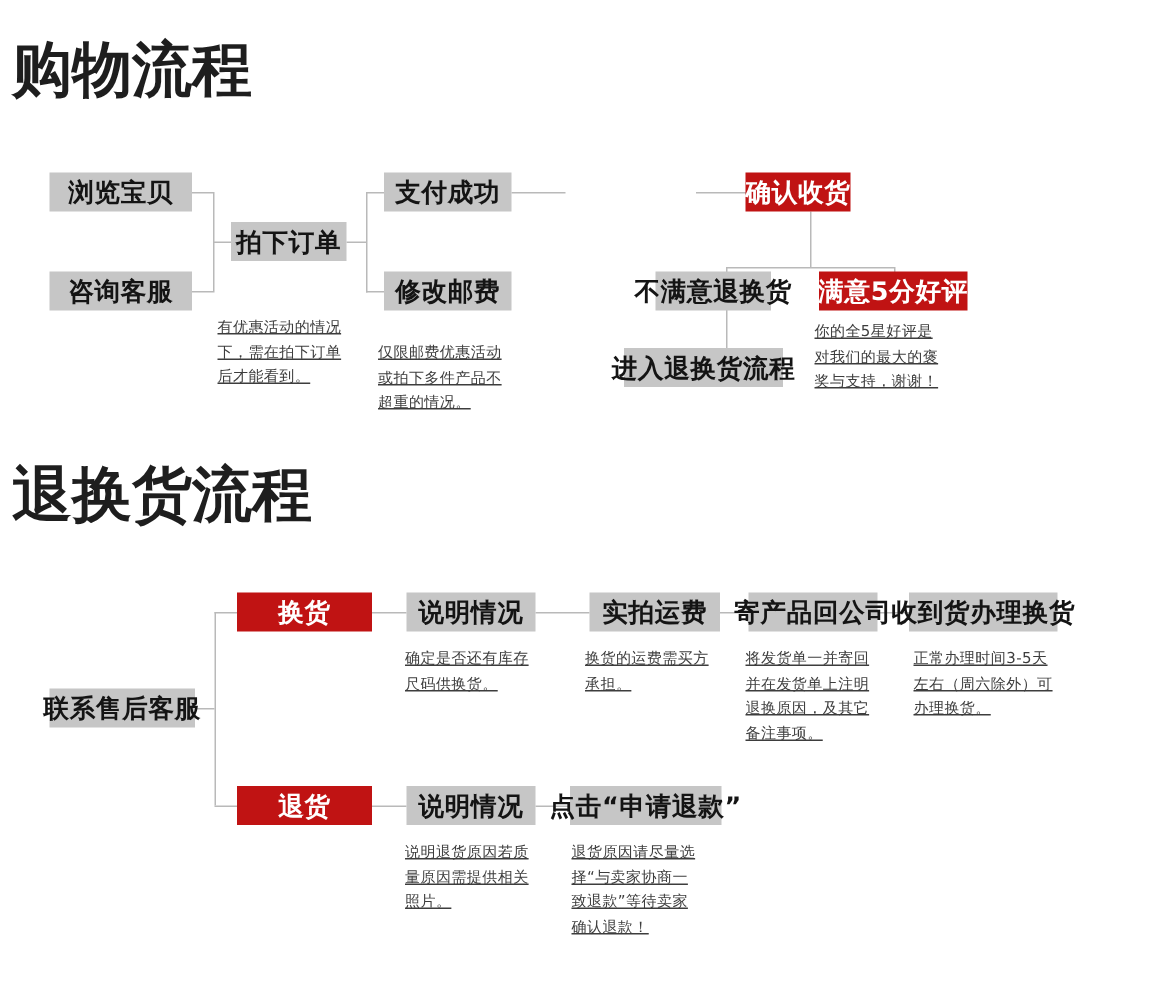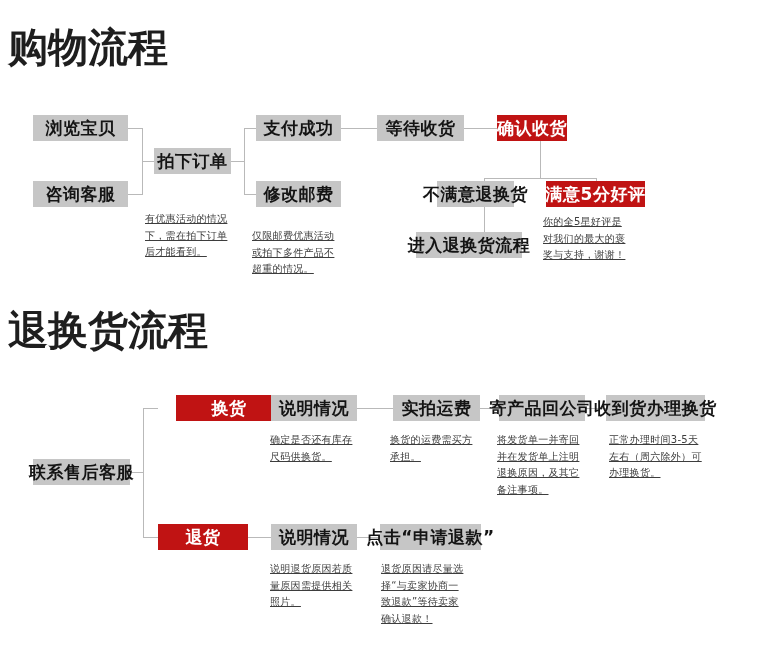--- a/index.html
+++ b/index.html
@@ -83,21 +83,20 @@
   <div class="node gray" style="left:33px; top:115px; width:95px; height:26px;">浏览宝贝</div>
 
   <div class="node gray" style="left:33px; top:181px; width:95px; height:26px;">咨询客服</div>
 
   <div class="node gray" style="left:154px; top:148px; width:77px; height:26px;">拍下订单</div>
 
   <div class="node gray" style="left:256px; top:115px; width:85px; height:26px;">支付成功</div>
 
   <div class="node gray" style="left:256px; top:181px; width:85px; height:26px;">修改邮费</div>
 
-  <div class="node gray" style="left:377px; top:115px; width:87px; height:26px;">等待收货</div>
 
   <div class="node red" style="left:497px; top:115px; width:70px; height:26px;">确认收货</div>
 
   <div class="node gray" style="left:437px; top:181px; width:77px; height:26px;">不满意退换货</div>
 
   <div class="node gray" style="left:416px; top:232px; width:106px; height:26px;text-align:right;">进入退换货流程</div>
 
   <div class="node red" style="left:546px; top:181px; width:99px; height:26px;">满意5分好评</div>
 
   <div class="note" style="left:145px; top:211px; width:100px;">
@@ -128,21 +127,21 @@
   <div class="ln h" style="left:248px; top:408px; width:23px;"></div>
   <div class="ln h" style="left:357px; top:408px; width:36px;"></div>
   <div class="ln h" style="left:480px; top:408px; width:19px;"></div>
   <div class="ln h" style="left:585px; top:408px; width:21px;"></div>
 
   <div class="ln h" style="left:248px; top:537px; width:23px;"></div>
   <div class="ln h" style="left:357px; top:537px; width:23px;"></div>
 
   <div class="node gray" style="left:33px; top:459px; width:97px; height:26px;">联系售后客服</div>
 
-  <div class="node red" style="left:176px; top:395px; width:106px; height:26px;">换货</div>
+  <div class="node red" style="left:158px; top:395px; width:90px; height:26px;">换货</div>
 
   <div class="node gray" style="left:271px; top:395px; width:86px; height:26px;">说明情况</div>
 
   <div class="node gray" style="left:393px; top:395px; width:87px; height:26px;">实拍运费</div>
 
   <div class="node gray" style="left:499px; top:395px; width:86px; height:26px;">寄产品回公司</div>
 
   <div class="node gray" style="left:606px; top:395px; width:99px; height:26px;">收到货办理换货</div>
 
   <div class="node red" style="left:158px; top:524px; width:90px; height:26px;">退货</div>

